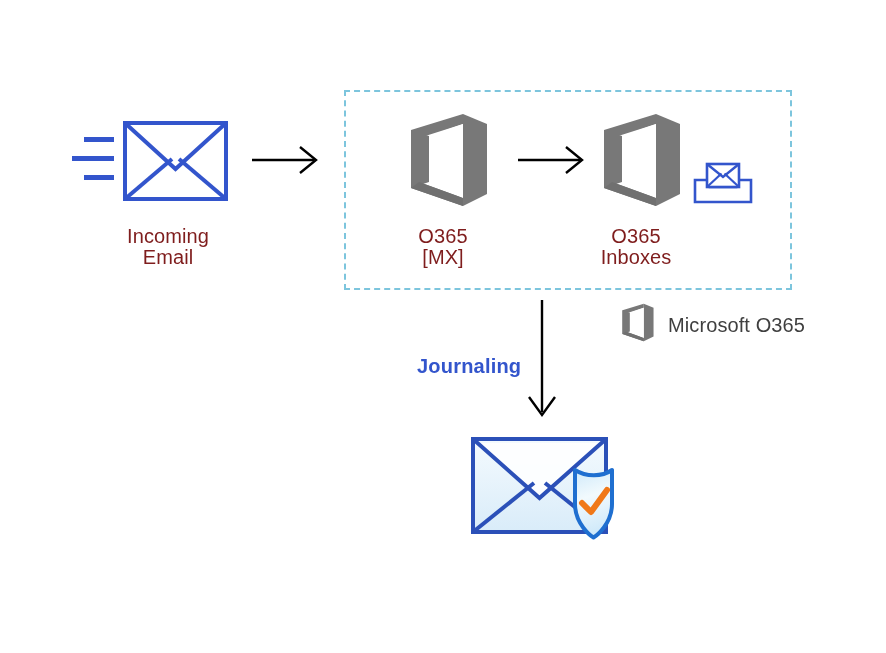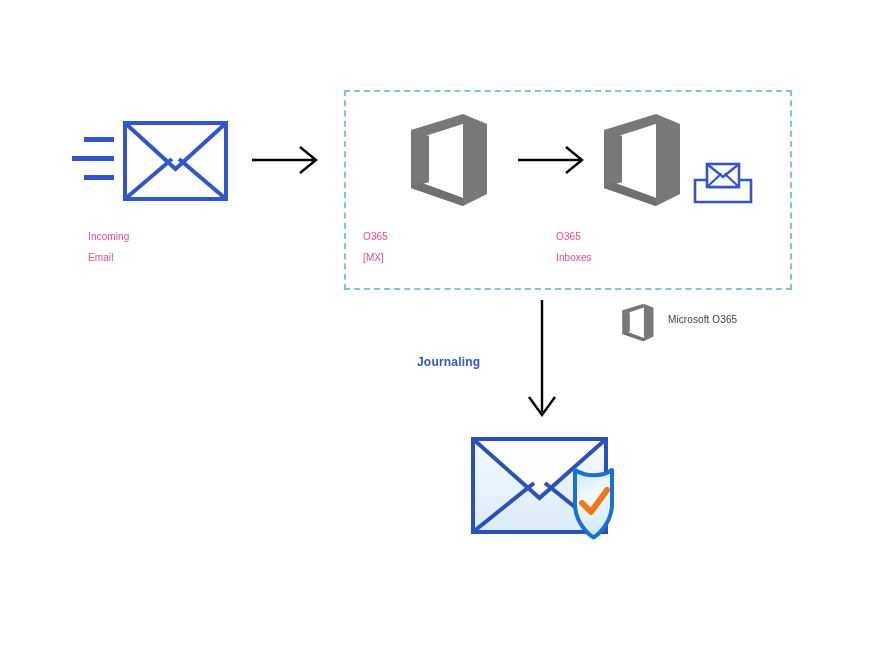--- a/index.html
+++ b/index.html
@@ -16,38 +16,38 @@
     width: 886px;
     height: 653px;
     background: #ffffff;
     overflow: hidden;
   }
   .node {
     position: absolute;
   }
   .caption {
     position: absolute;
-    text-align: left;
-    color: #ec4899;
-    font-size: 10px;
+    text-align: center;
+    color: #7f1d1d;
+    font-size: 20px;
     line-height: 21px;
     white-space: pre-line;
     letter-spacing: 0.1px;
   }
   .journaling-label {
     position: absolute;
     color: #3355cc;
     font-weight: bold;
-    font-size: 12px;
+    font-size: 20px;
     letter-spacing: 0.2px;
   }
   .legend-label {
     position: absolute;
     color: #3f3f3f;
-    font-size: 10px;
+    font-size: 20px;
     letter-spacing: 0.1px;
   }
   .dashed-region {
     position: absolute;
     border: 2px dashed #7dc5dd;
     box-sizing: border-box;
     background: transparent;
   }
   svg { display: block; overflow: visible; }
 </style>

